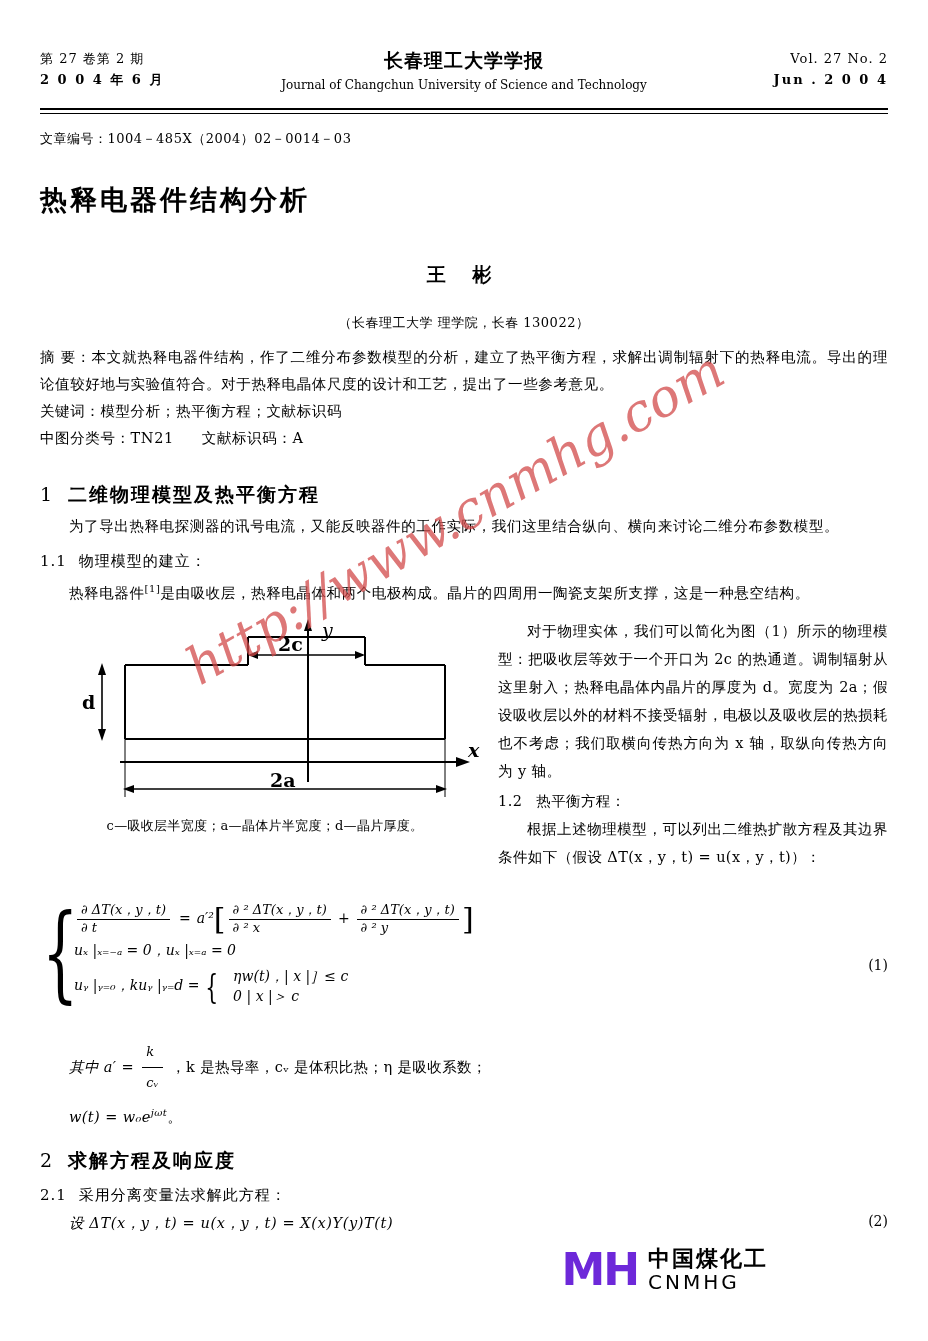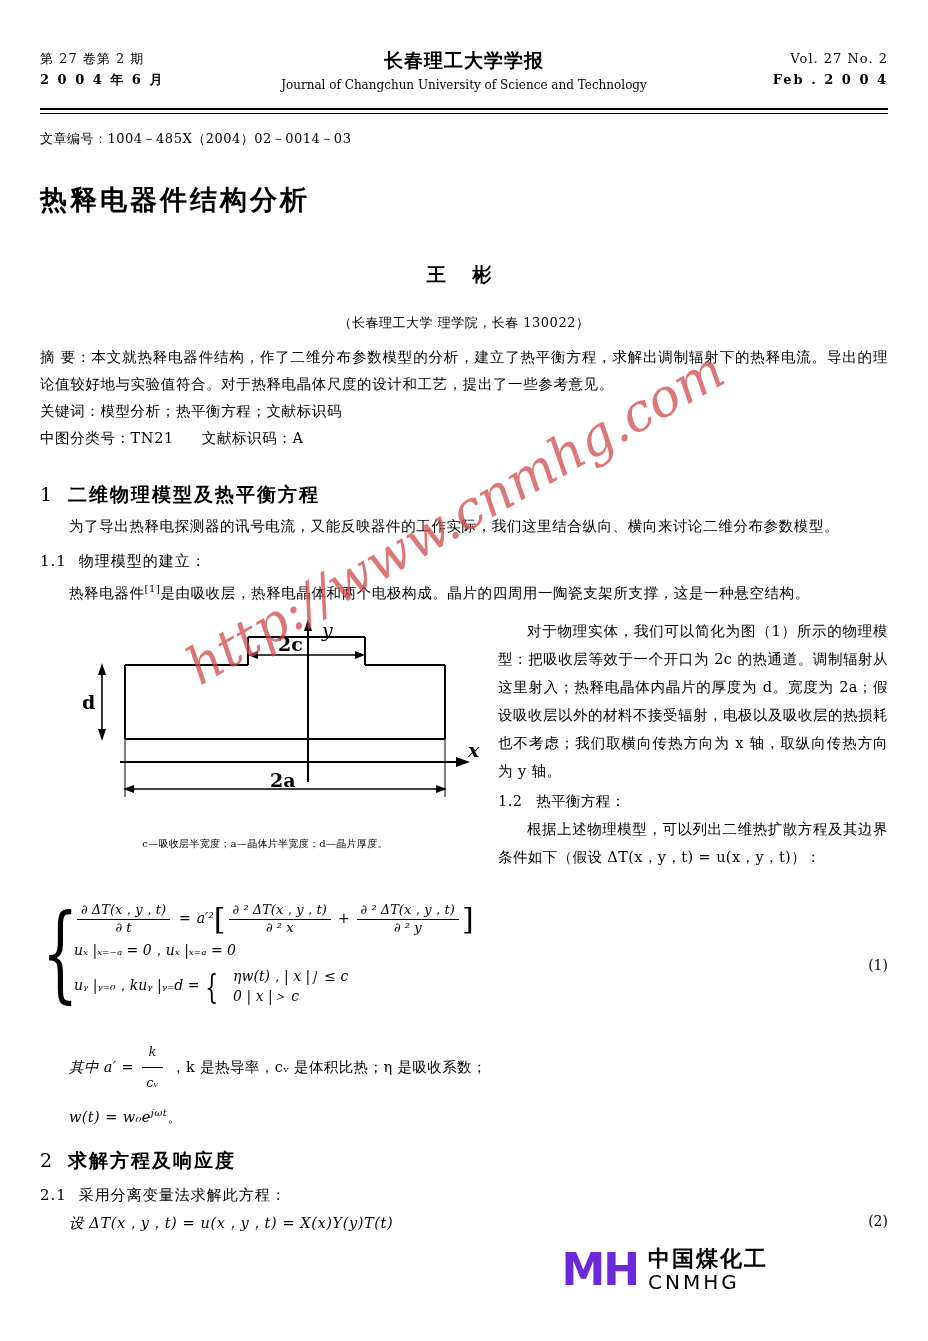--- a/index.html
+++ b/index.html
@@ -160,22 +160,22 @@
 
   
   .figure {
     position: relative;
     width: 420px;
     height: 200px;
     margin-left: 20px;
   }
   .figcap {
     text-align: center;
-    font-size: 10px;
-    margin-top: 20px;
+    font-size: 13px;
+    margin-top: 0;
     letter-spacing: 0.3px;
   }
   .figtitle {
     text-align: center;
     font-size: 13px;
     font-weight: bold;
     margin-top: 6px;
     letter-spacing: 1px;
   }
   .figtitle .n { margin: 0 8px; }
@@ -198,21 +198,21 @@
     transform-origin: left top;
   }
   .eqlines {
     margin-left: 34px;
     font-family: "DejaVu Serif", serif;
     font-size: 14px;
   }
   .eqrow { display: flex; align-items: center; margin-bottom: 6px; }
   .frac {
     display: inline-block;
-    text-align: center;
+    text-align: left;
     vertical-align: middle;
     margin: 0 3px;
   }
   .frac .top { display:block; padding: 0 4px; font-size: 13px; }
   .frac .bot { display:block; border-top: 1px solid #000; padding: 0 4px; font-size: 13px; }
   .it { font-style: italic; }
   .bigbr { font-size: 30px; font-weight: 300; }
   .eqnum { position: absolute; right: 0; font-size: 14px; }
   .eq-num-1 { top: 56px; }
 
@@ -276,21 +276,21 @@
     <div class="header-left">
       <div class="l1">第 27 卷第 2 期</div>
       <div class="l2">2 0 0 4 年 6 月</div>
     </div>
     <div class="header-center">
       <div class="cn">长春理工大学学报</div>
       <div class="en">Journal of Changchun University of Science and Technology</div>
     </div>
     <div class="header-right">
       <div class="l1">Vol. 27   No. 2</div>
-      <div class="l2">Feb . 2 0 0 4</div>
+      <div class="l2">Jun . 2 0 0 4</div>
     </div>
   </div>
   <div class="rule-double"></div>
 
   <div class="artno">文章编号：1004－485X（2004）02－0014－03</div>
 
   <div class="title">热释电器件结构分析</div>
   <div class="author">王   彬</div>
   <div class="affil">（长春理工大学    理学院，长春    130022）</div>
 

